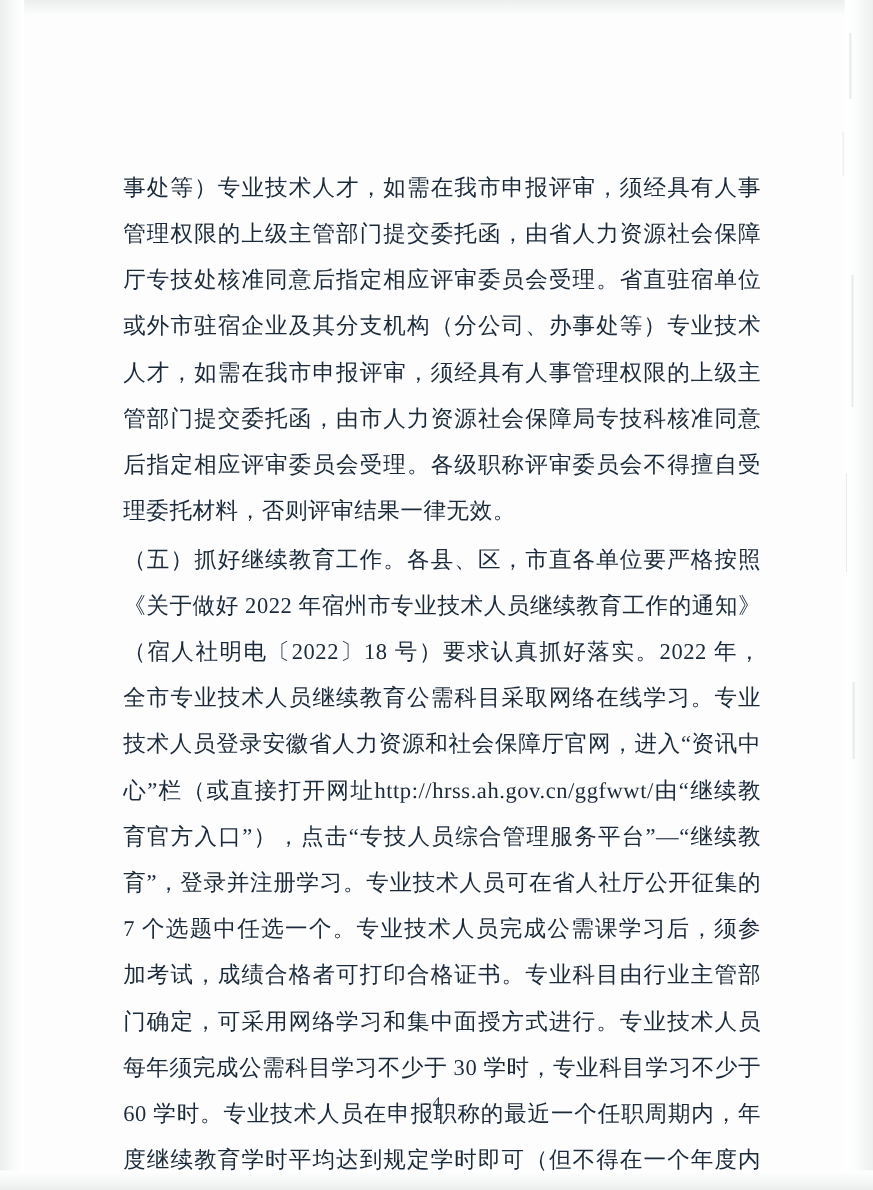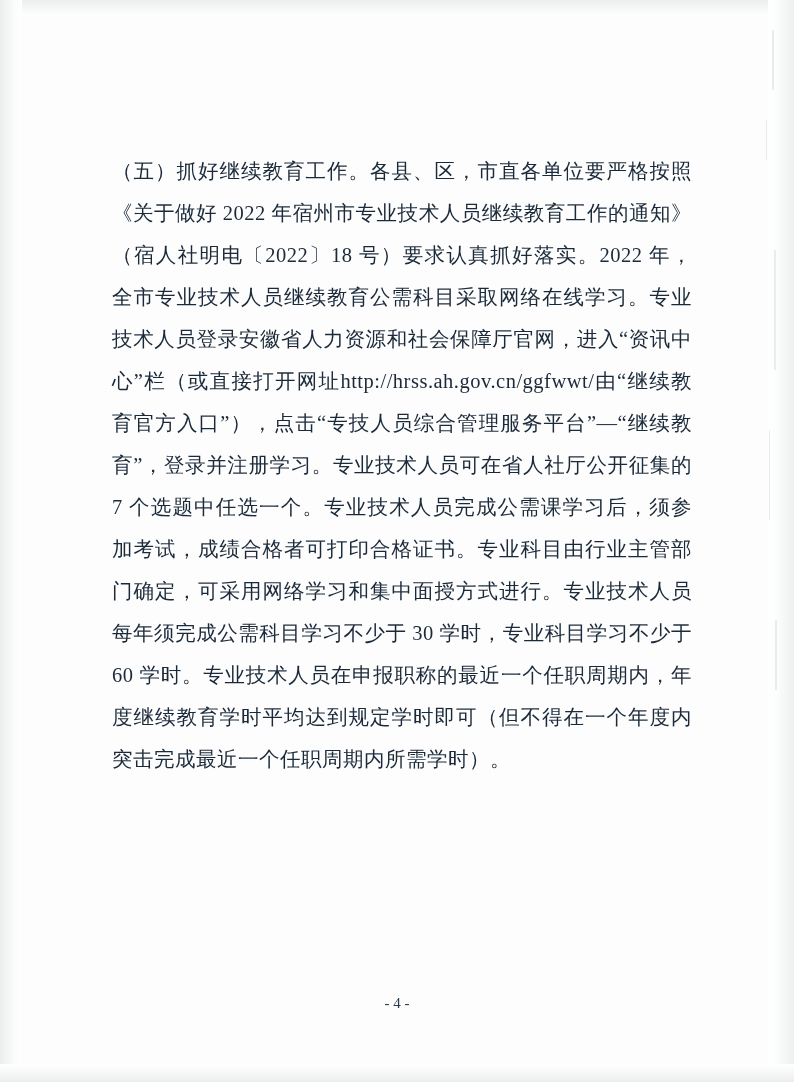--- a/index.html
+++ b/index.html
@@ -95,18 +95,19 @@
   <div class="scan-edge-right"></div>
   <div class="scan-edge-bottom"></div>
 
   <div class="streak" style="left:772px; top:30px; width:2px; height:60px;"></div>
   <div class="streak" style="left:766px; top:120px; width:1px; height:40px;"></div>
   <div class="streak" style="left:774px; top:250px; width:2px; height:120px;"></div>
   <div class="streak" style="left:769px; top:430px; width:1px; height:90px;"></div>
   <div class="streak" style="left:775px; top:620px; width:2px; height:70px;"></div>
 
   <div class="content">
+    <p class="para indent">事处等）专业技术人才，如需在我市申报评审，须经具有人事管理权限的上级主管部门提交委托函，由省人力资源社会保障厅专技处核准同意后指定相应评审委员会受理。省直驻宿单位或外市驻宿企业及其分支机构（分公司、办事处等）专业技术人才，如需在我市申报评审，须经具有人事管理权限的上级主管部门提交委托函，由市人力资源社会保障局专技科核准同意后指定相应评审委员会受理。各级职称评审委员会不得擅自受理委托材料，否则评审结果一律无效。</p>
     <p class="para indent">（五）抓好继续教育工作。各县、区，市直各单位要严格按照《关于做好 2022 年宿州市专业技术人员继续教育工作的通知》（宿人社明电〔2022〕18 号）要求认真抓好落实。2022 年，全市专业技术人员继续教育公需科目采取网络在线学习。专业技术人员登录安徽省人力资源和社会保障厅官网，进入“资讯中心”栏（或直接打开网址http://hrss.ah.gov.cn/ggfwwt/由“继续教育官方入口”），点击“专技人员综合管理服务平台”—“继续教育”，登录并注册学习。专业技术人员可在省人社厅公开征集的 7 个选题中任选一个。专业技术人员完成公需课学习后，须参加考试，成绩合格者可打印合格证书。专业科目由行业主管部门确定，可采用网络学习和集中面授方式进行。专业技术人员每年须完成公需科目学习不少于 30 学时，专业科目学习不少于 60 学时。专业技术人员在申报职称的最近一个任职周期内，年度继续教育学时平均达到规定学时即可（但不得在一个年度内突击完成最近一个任职周期内所需学时）。</p>
   </div>
 
   <div class="page-number">- 4 -</div>
 
 </div>
 
 </body></html>

